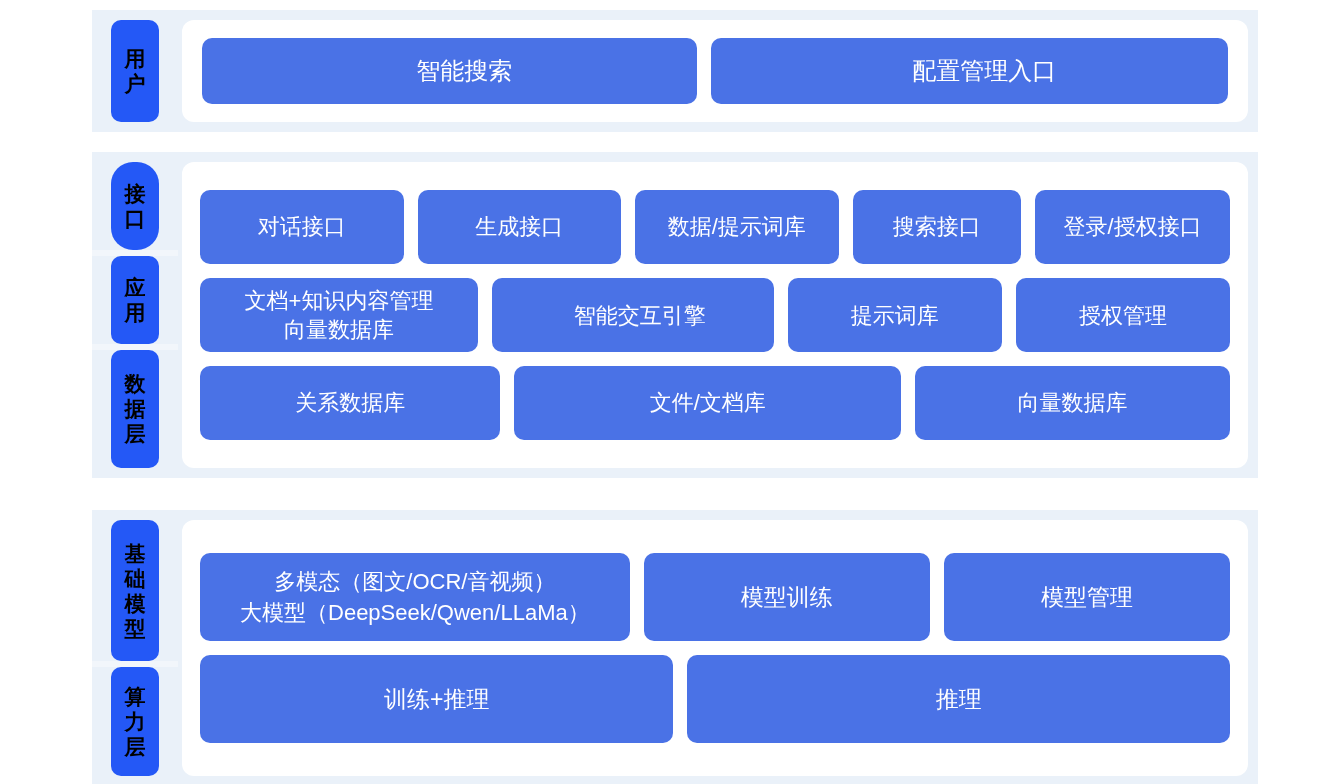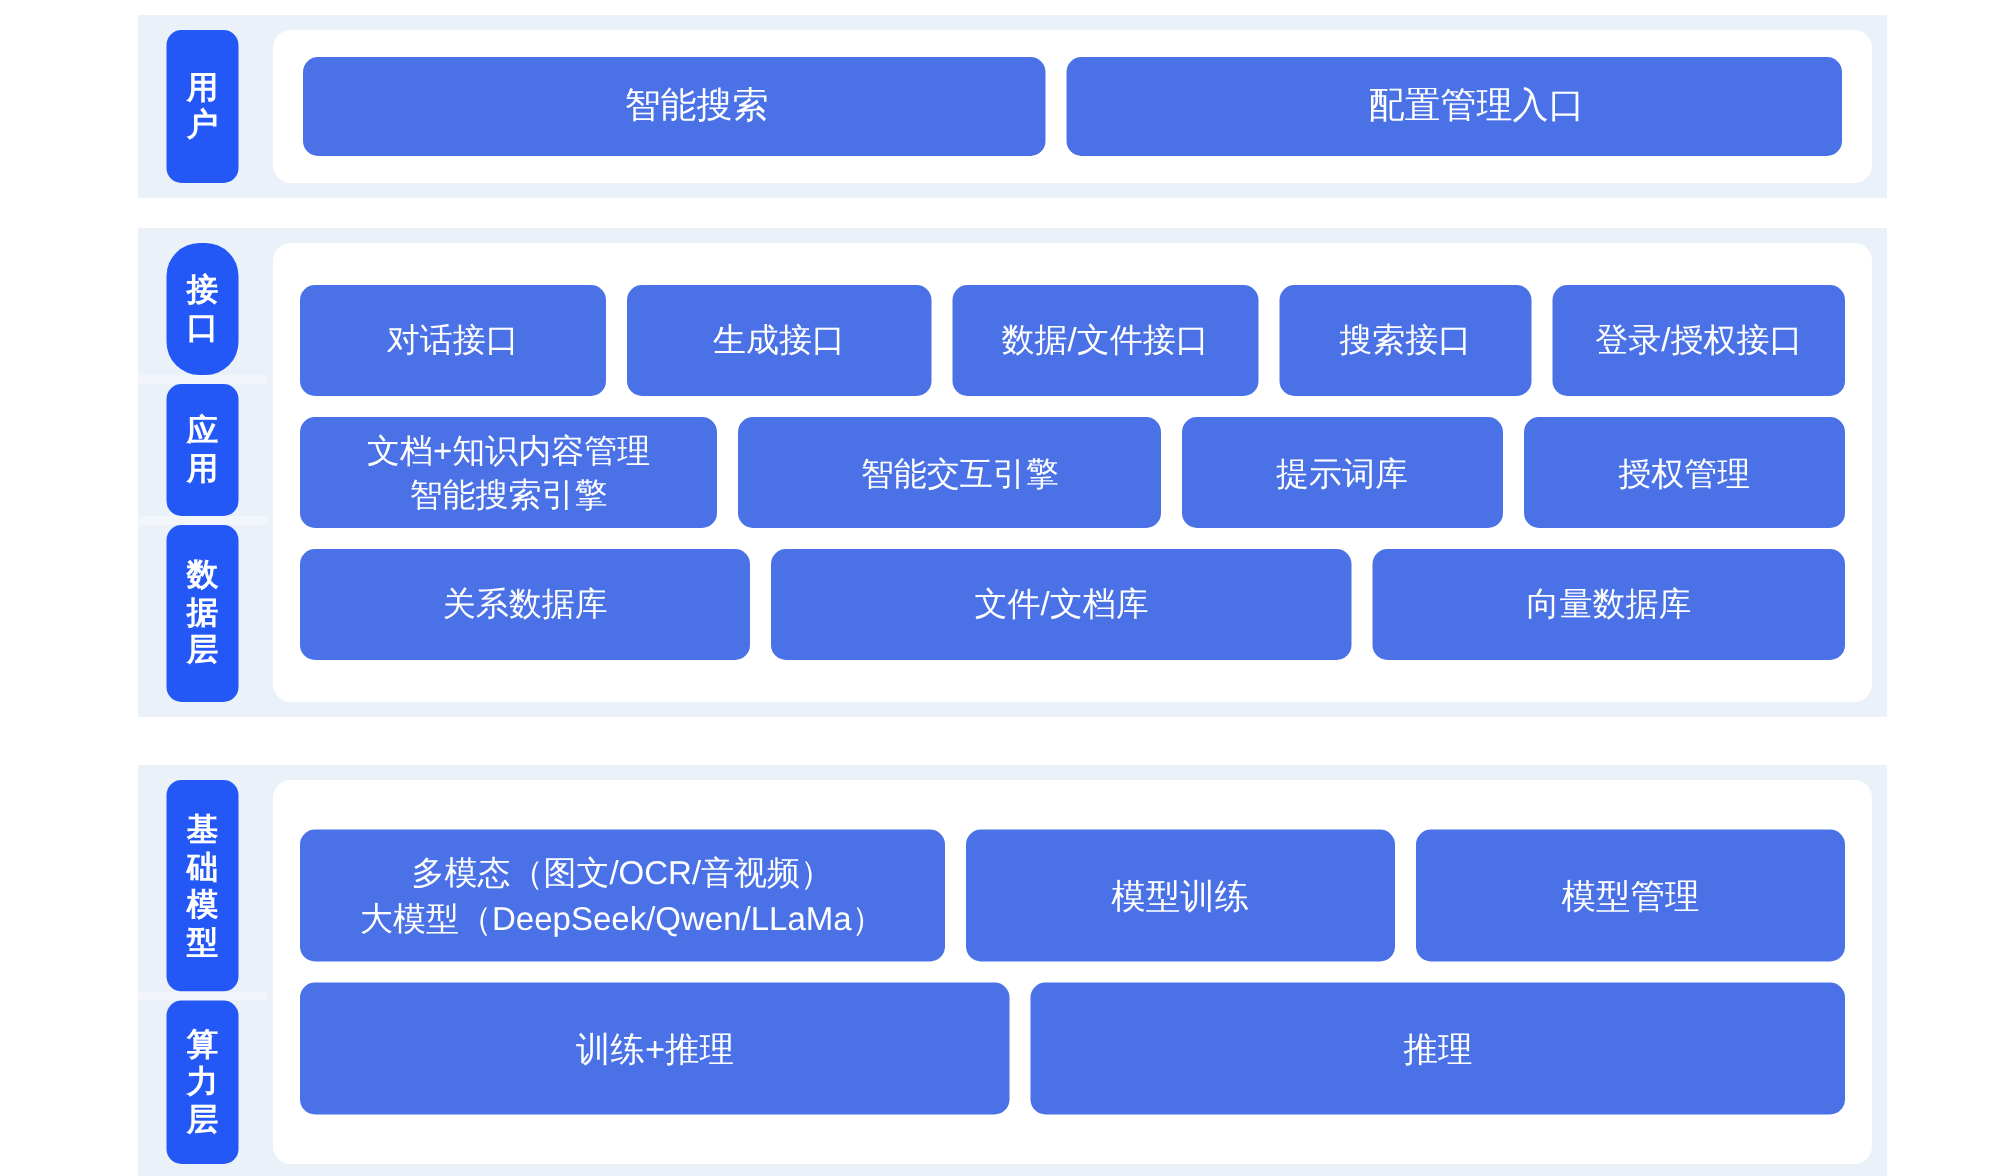--- a/index.html
+++ b/index.html
@@ -41,21 +41,21 @@
     box-sizing: border-box;
     padding: 10px 0 10px 0;
     gap: 0px;
   }
 
   .badge {
     margin: 0 auto;
     width: 48px;
     background: #2458f6;
     border-radius: 10px;
-    color: #ffffff;
+    color: #000000;
     font-weight: bold;
     font-size: 21px;
     line-height: 25px;
     letter-spacing: 0px;
     display: flex;
     align-items: center;
     justify-content: center;
     text-align: center;
     box-sizing: border-box;
   }
@@ -173,28 +173,28 @@
       <div class="badge" style="flex:1.35 1 0;">
         <span>数据层</span>
       </div>
     </div>
 
     <div class="panel">
 
       <div class="row row-if">
         <div class="box f11">对话接口</div>
         <div class="box f11">生成接口</div>
-        <div class="box f11">数据/文件接口</div>
+        <div class="box f11">数据/提示词库</div>
         <div class="box f09">搜索接口</div>
         <div class="box f105">登录/授权接口</div>
       </div>
 
       <div class="row row-app">
         <div class="box f125">文档+知识内容管理
-智能搜索引擎</div>
+向量数据库</div>
         <div class="box f12">智能交互引擎</div>
         <div class="box f095">提示词库</div>
         <div class="box f095">授权管理</div>
       </div>
 
       <div class="row row-data">
         <div class="box f1">关系数据库</div>
         <div class="box f13">文件/文档库</div>
         <div class="box f105">向量数据库</div>
       </div>

